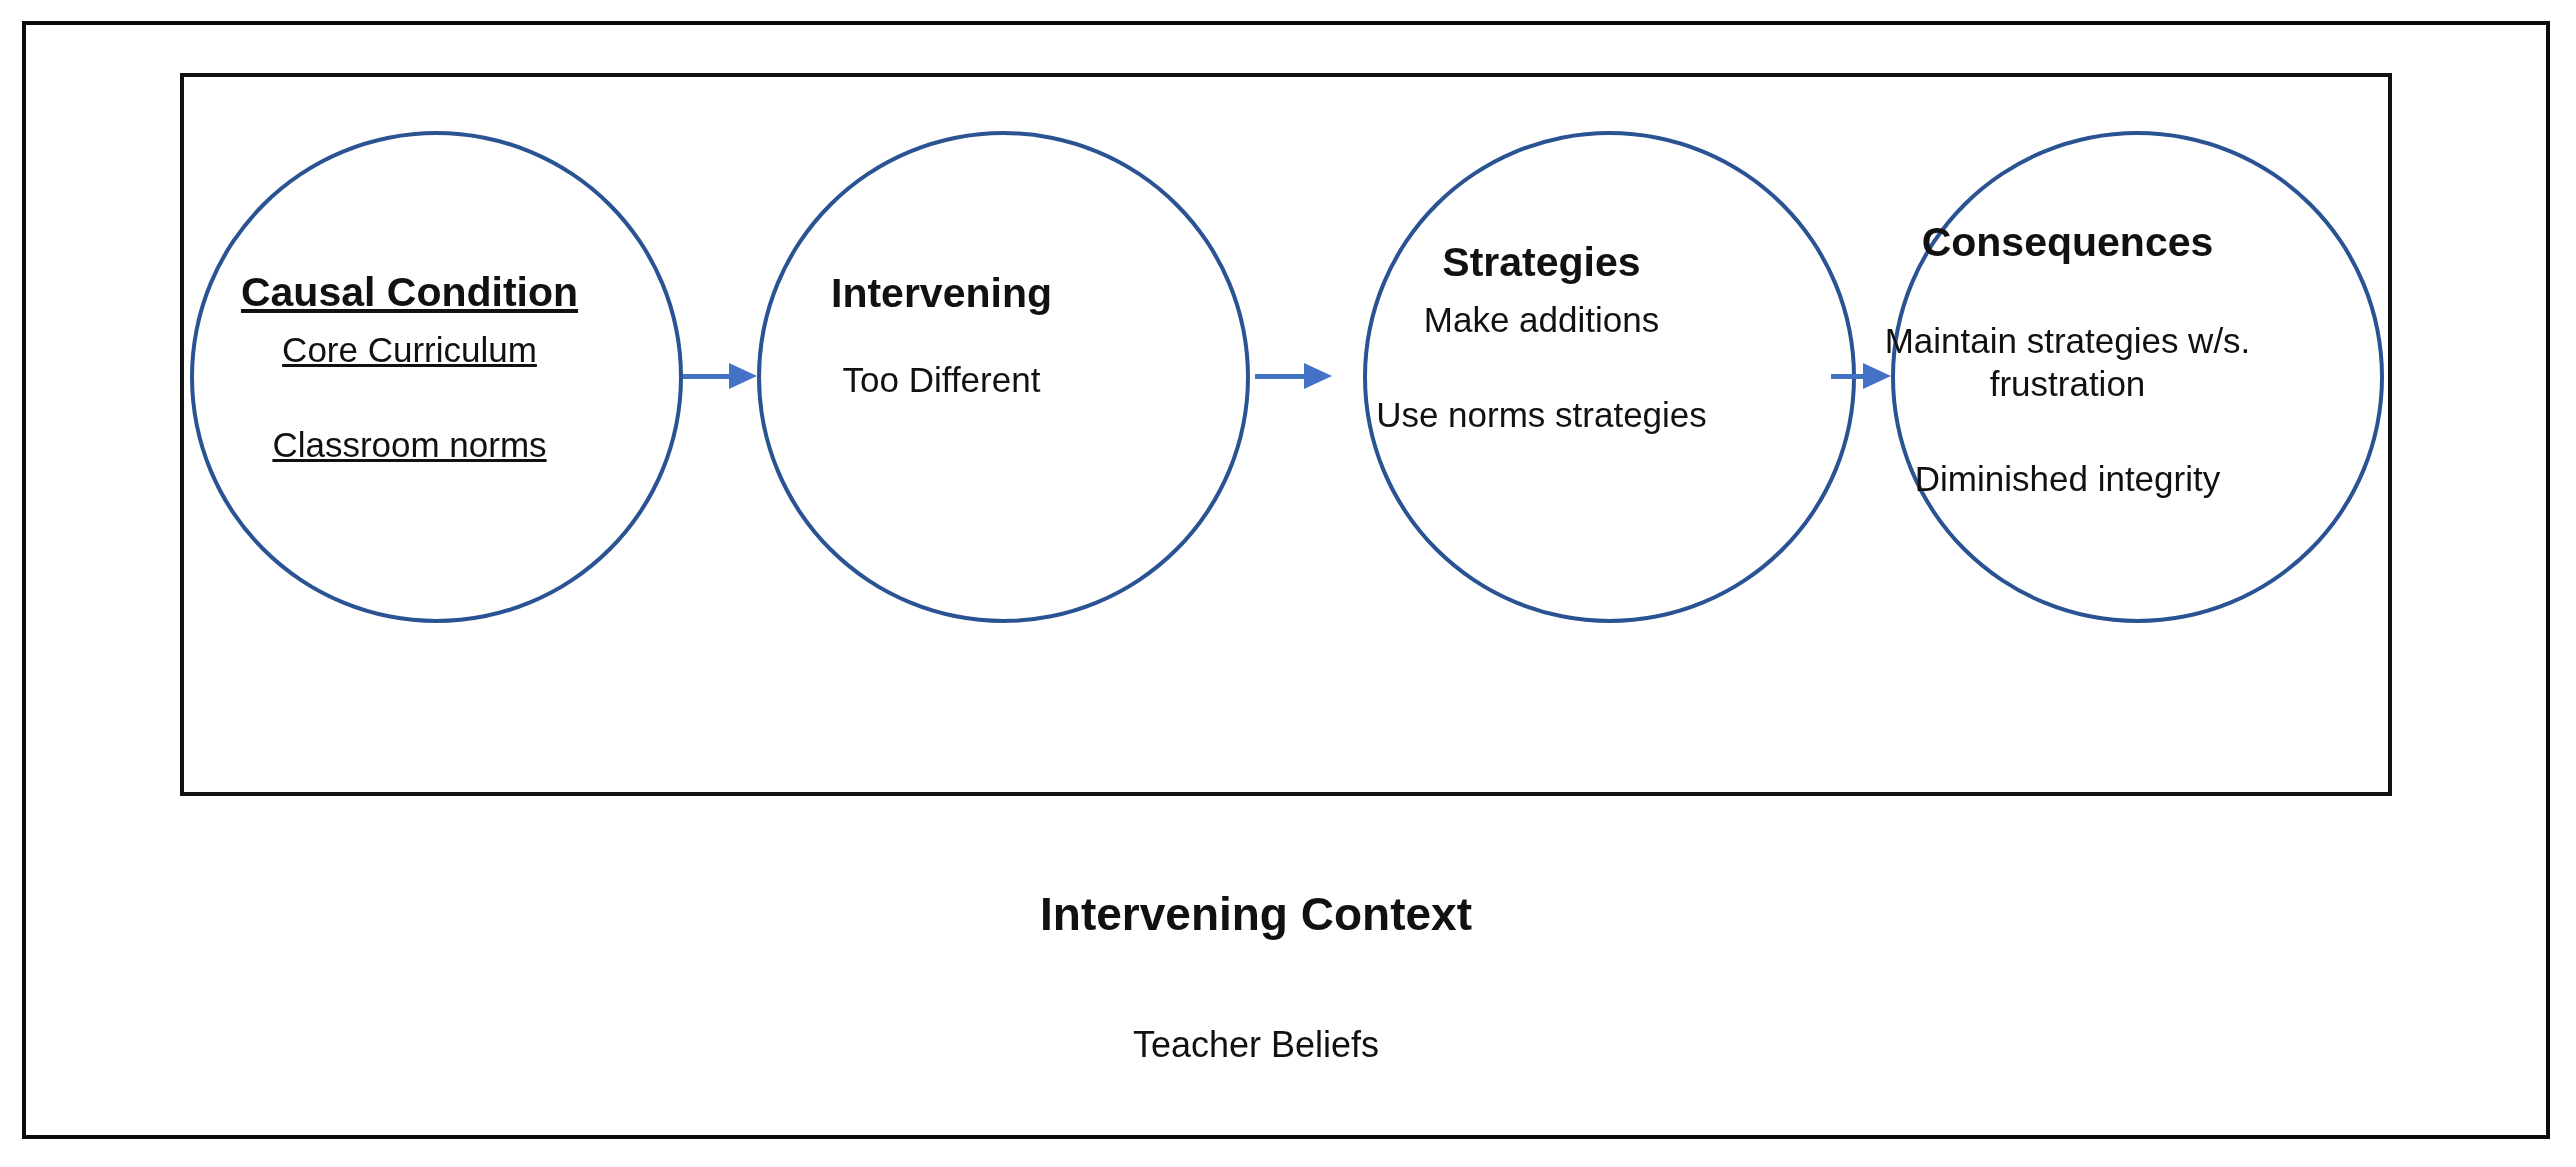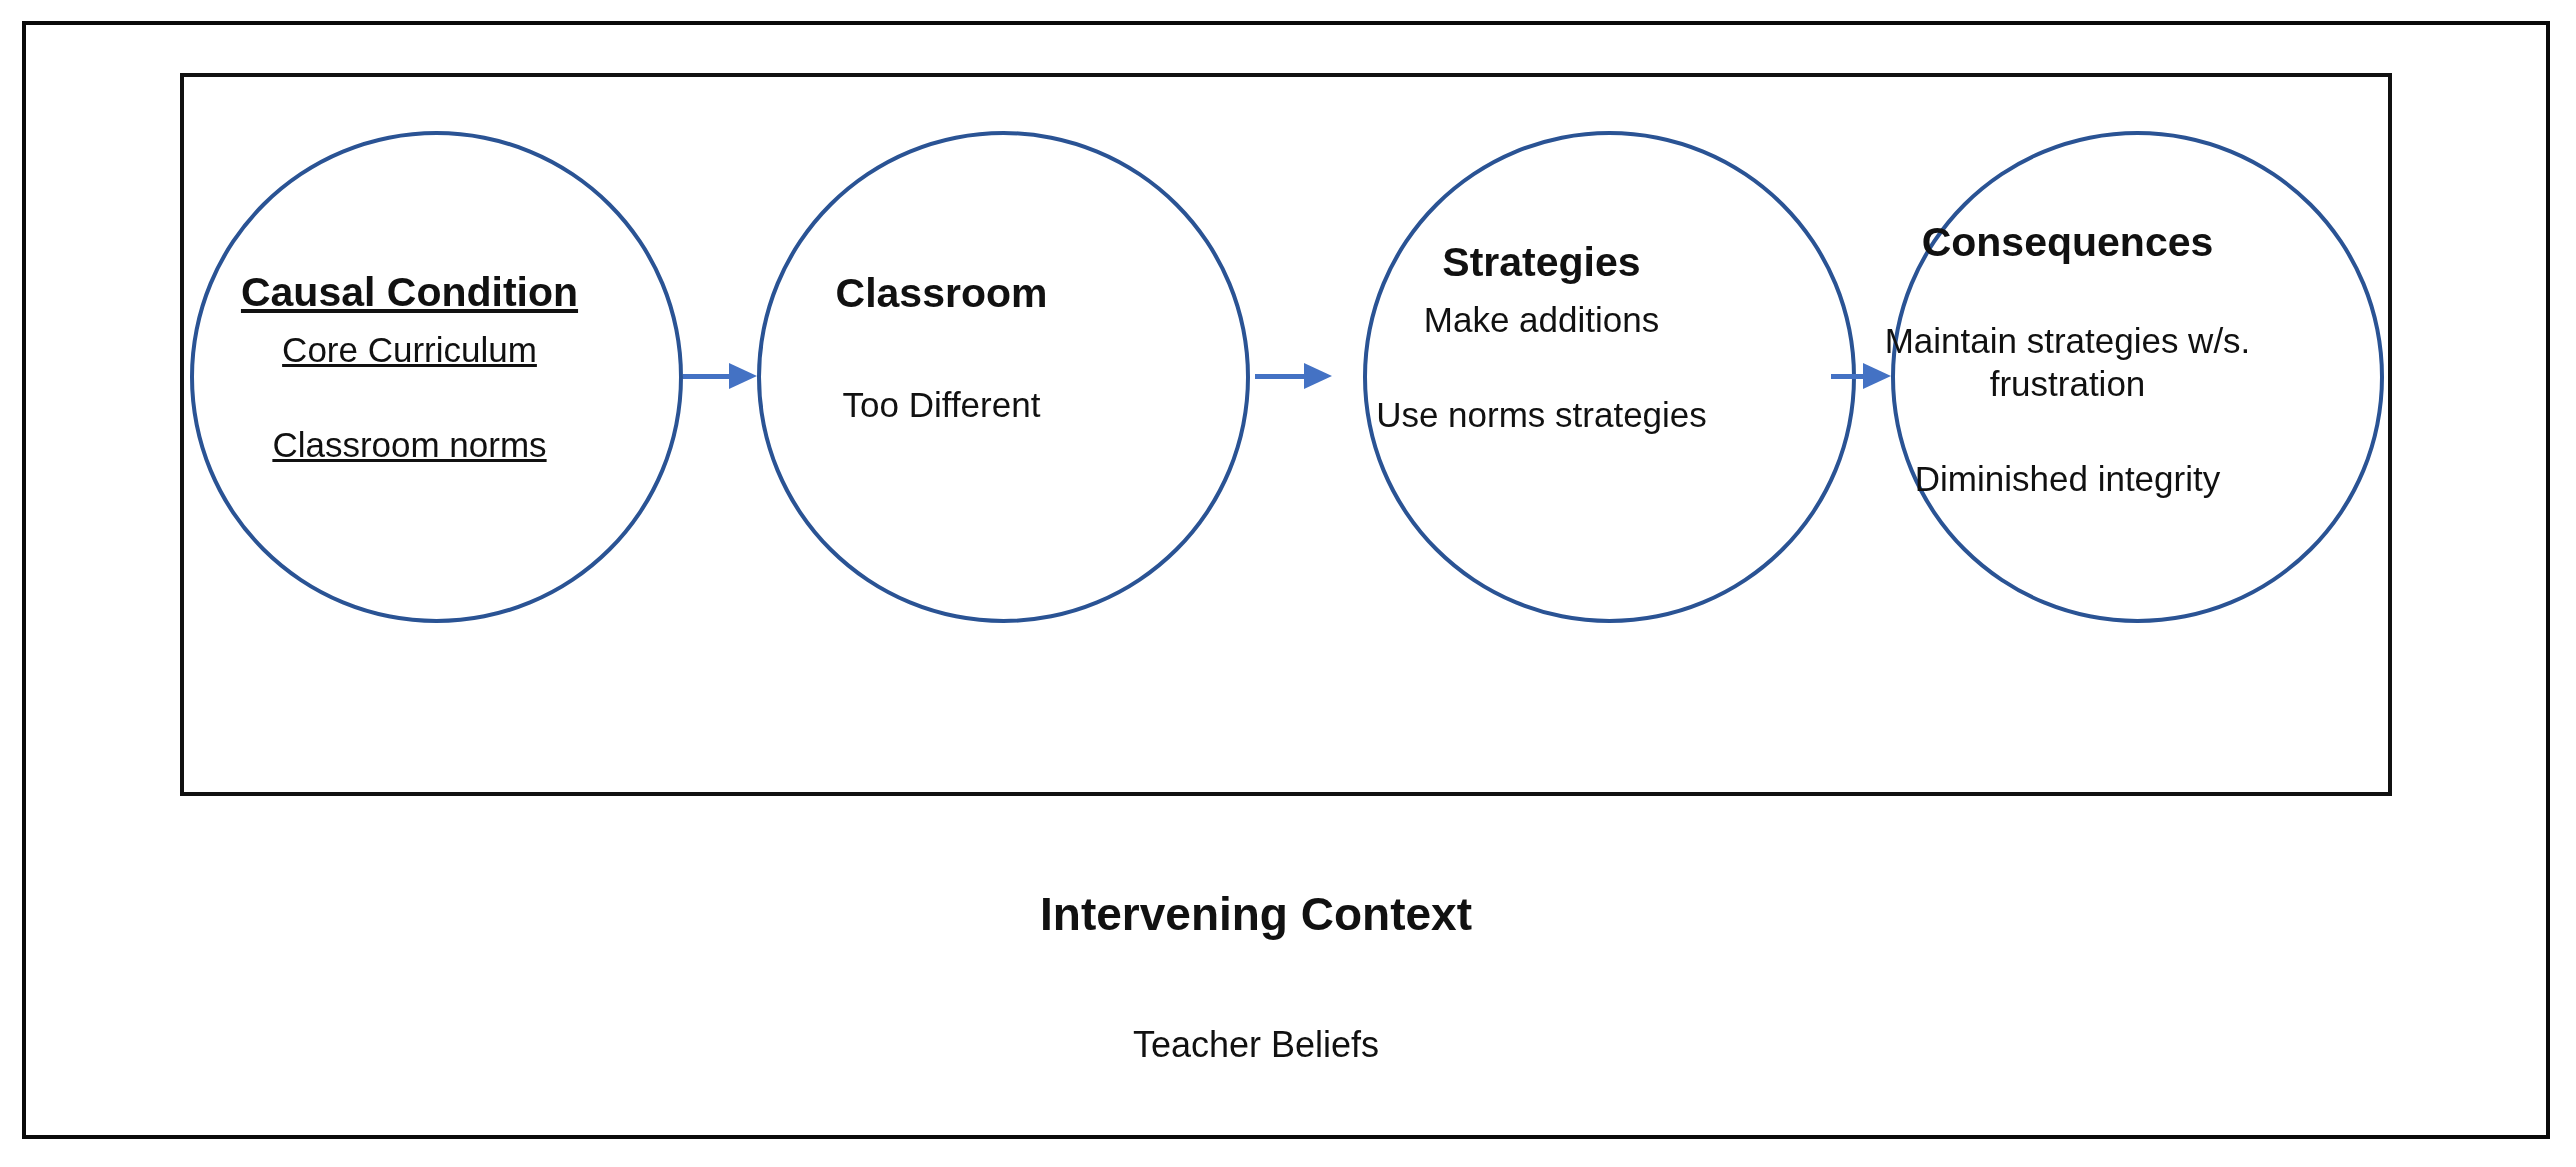--- a/index.html
+++ b/index.html
@@ -58,21 +58,21 @@
     font-weight: bold;
     line-height: 49px;
     white-space: nowrap;
   }
   .node-item {
     font-size: 35px;
     line-height: 43px;
     margin-top: 52px;
   }
   .node-item.first { margin-top: 11px; }
-  .c2 .node-item.first { margin-top: 65px; }
+  .c2 .node-item.first { margin-top: 40px; }
 
   .arrow {
     position: absolute;
     top: 363px;
     height: 27px;
   }
   .arrow .arrow-line {
     position: absolute;
     left: 0; top: 11px;
     height: 4.7px;
@@ -126,21 +126,21 @@
     </div>
   </div>
 
   <div class="arrow a1">
     <div class="arrow-line"></div>
     <div class="arrow-head"></div>
   </div>
 
   <div class="circle c2">
     <div class="circle-content">
-      <div class="node-title">Classroom</div>
+      <div class="node-title">Intervening</div>
       <div class="node-item first">Too Different</div>
     </div>
   </div>
 
   <div class="arrow a2">
     <div class="arrow-line"></div>
     <div class="arrow-head"></div>
   </div>
 
   <div class="circle c3">

